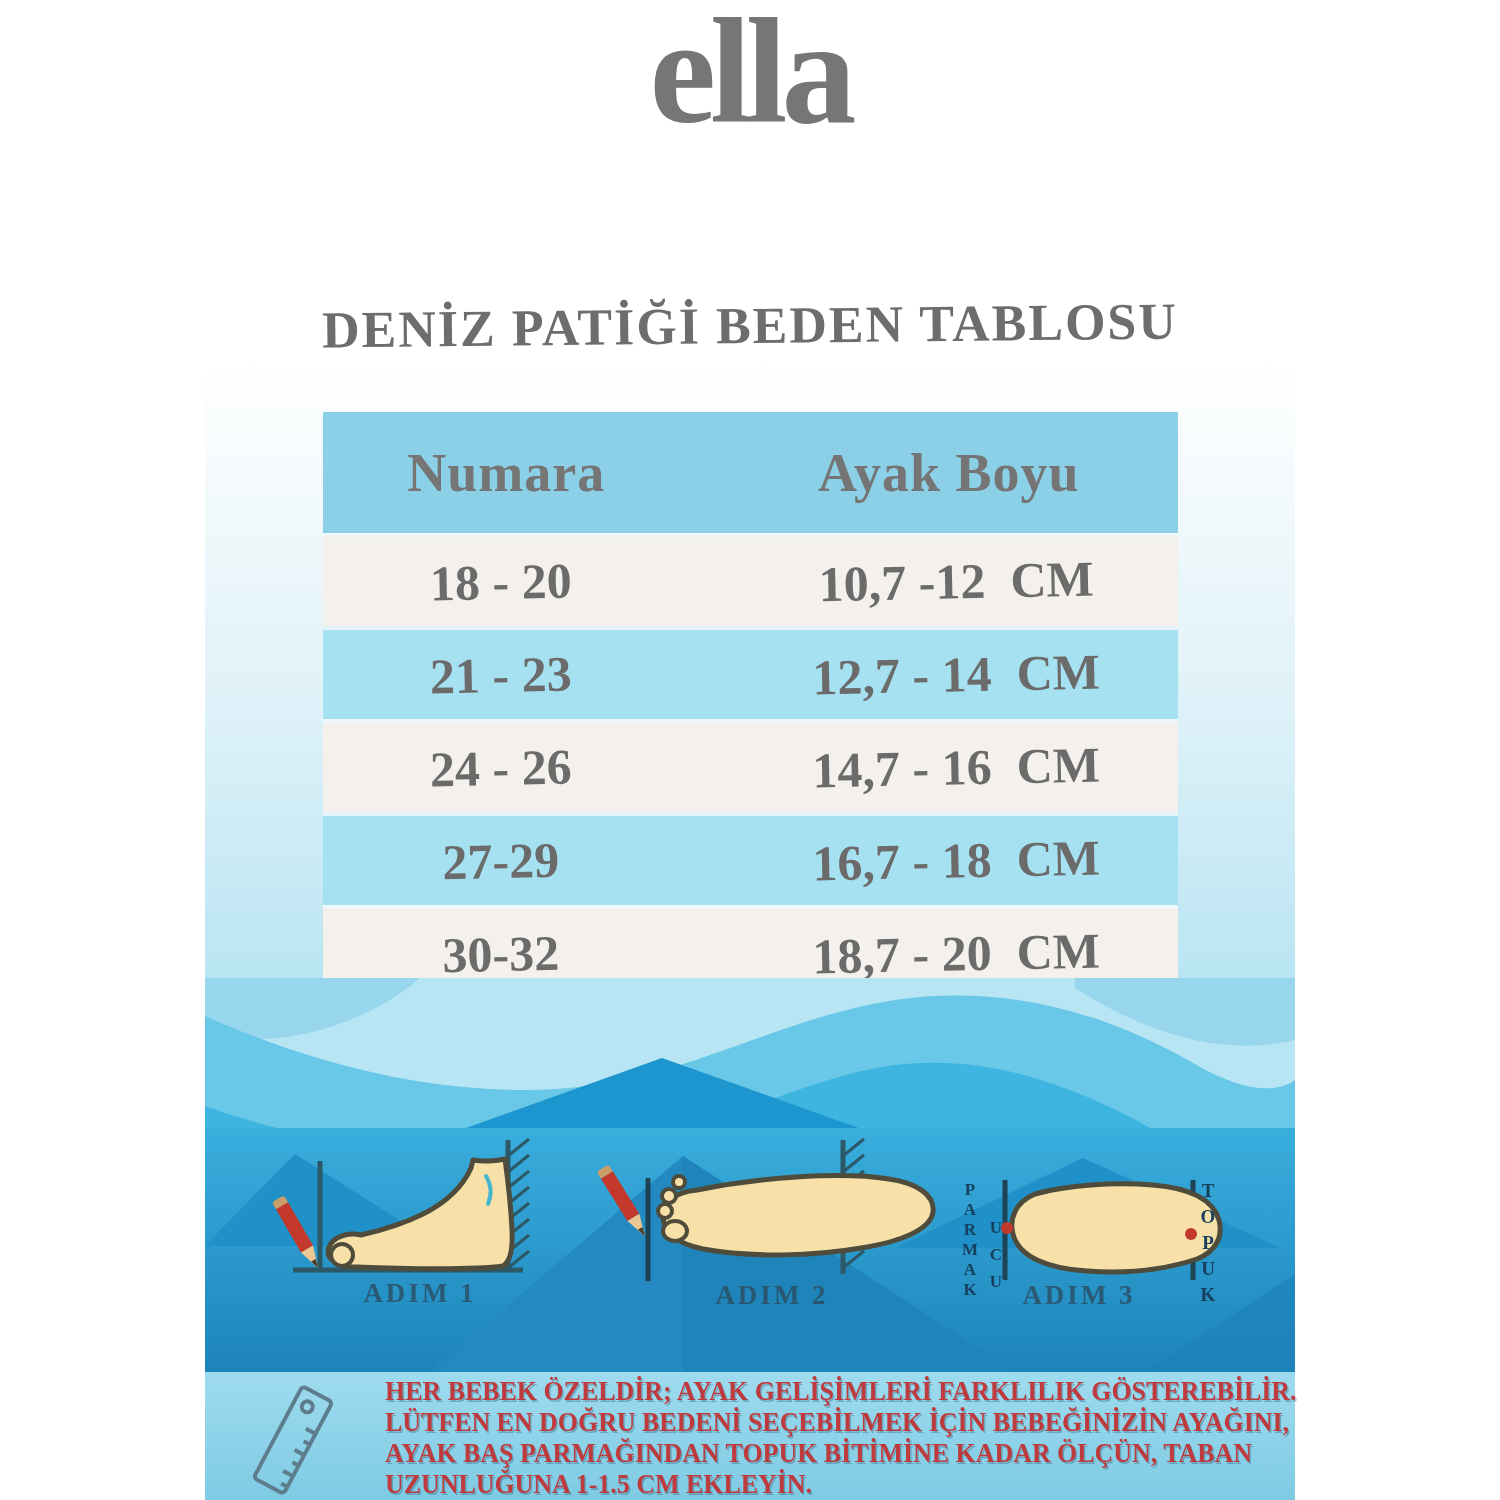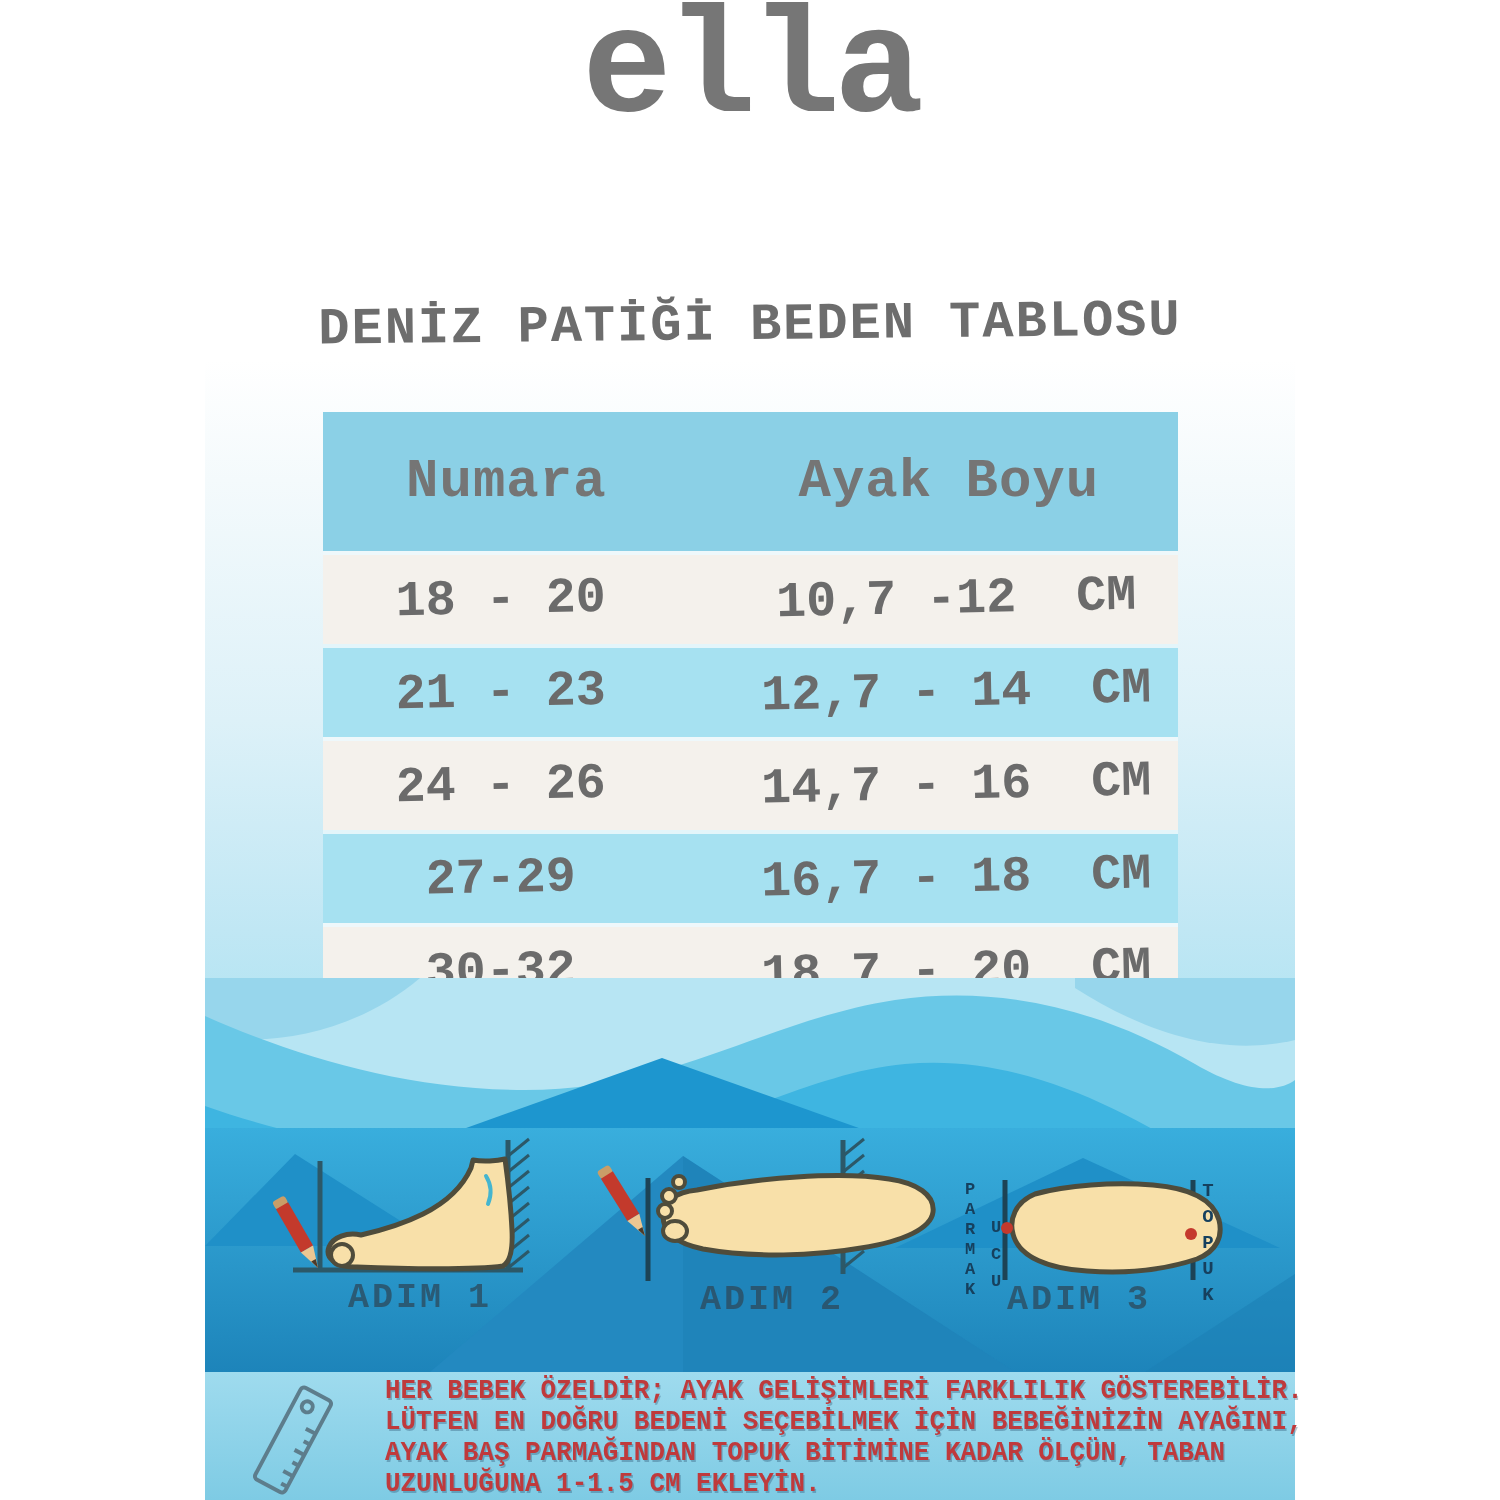--- a/index.html
+++ b/index.html
@@ -1,50 +1,50 @@
 <!DOCTYPE html>
 <html><head>
 <meta charset="utf-8">
 <style>
   html,body{margin:0;padding:0;}
   .page{
     position:relative;width:1500px;height:1500px;background:#ffffff;overflow:hidden;
-    font-family:Liberation Mono, monospace;
+    font-family:Liberation Serif, serif;
   }
   .column{
     position:absolute;left:205px;top:0;width:1090px;height:1500px;
     background:linear-gradient(180deg,#ffffff 0%,#ffffff 24%,#f4fafc 32%,#ddf1f8 48%,#c0e7f4 62%,#b7e5f3 66%,#b7e5f3 100%);
   }
   
   .logo{position:absolute;top:-4px;left:0;width:100%;text-align:center;color:#767676;}
   .logo-ella{font-size:150px;font-weight:bold;line-height:1.0;letter-spacing:-6px;}
   .logo-bonna{font-size:76px;font-weight:bold;line-height:1.0;margin-top:-8px;letter-spacing:3px;}
   
   .title{
     position:absolute;top:296px;left:0;width:100%;text-align:center;
     font-size:52px;font-weight:bold;color:#6d6d6d;letter-spacing:2px;transform:rotate(-0.6deg);
   }
   
   .size-table{position:absolute;left:118px;top:412px;width:855px;}
   .t-row{display:flex;align-items:center;height:89px;}
-  .t-header{height:139px;background:#8bd0e6;}
+  .t-header{height:121px;background:#8bd0e6;}
   .band-blue{background:#a6e1f1;border-top:4px solid #e3f5fa;}
   .band-white{background:#f4f1ec;border-top:4px solid #eef8fb;}
   .t-left{width:380px;text-align:center;}
   .t-right{width:475px;text-align:center;}
   .hdr{font-size:54px;font-weight:bold;color:#757575;letter-spacing:1px;}
   .hdr-right{padding-left:30px;}
   .val{font-size:50px;font-weight:bold;color:#6b6b6b;white-space:pre;transform:rotate(-1.2deg);}
   .val-right{padding-left:55px;}
   
   .sea{position:absolute;left:0;top:978px;width:1090px;height:522px;display:block;}
   
   .adim{
     position:absolute;width:220px;text-align:center;
-    font-size:35px;font-weight:bold;letter-spacing:3px;color:rgba(44,76,96,0.80);
+    font-size:27px;font-weight:bold;letter-spacing:3px;color:rgba(44,76,96,0.80);
   }
   .adim1{left:105px;top:1278px;}
   .adim2{left:457px;top:1280px;}
   .adim3{left:764px;top:1280px;}
   
   .vstack{position:absolute;width:26px;text-align:center;font-weight:bold;color:#16405e;}
   .parmak{left:752px;top:1180px;font-size:17px;line-height:20px;}
   .ucu{left:778px;top:1214px;font-size:17px;line-height:27px;}
   .topuk{left:990px;top:1178px;font-size:19px;line-height:26px;}
   

